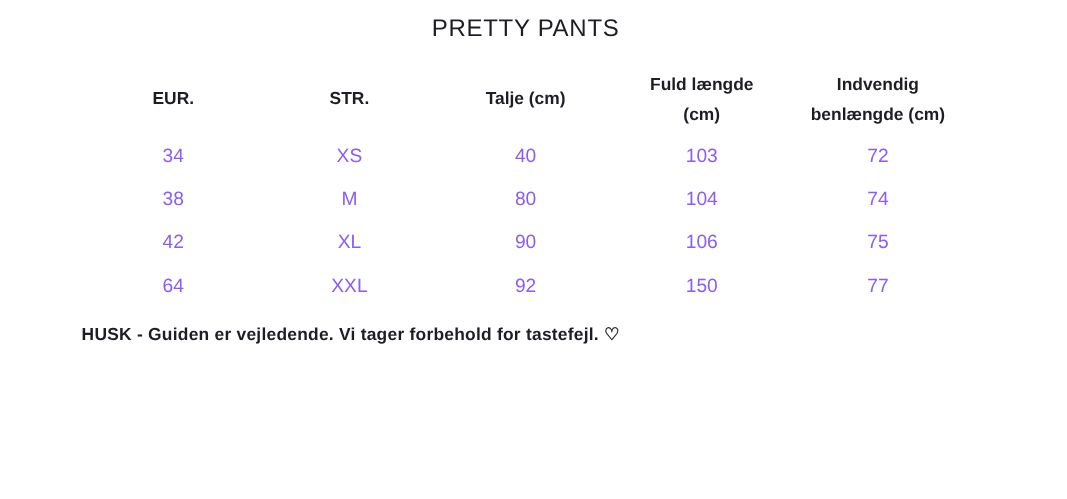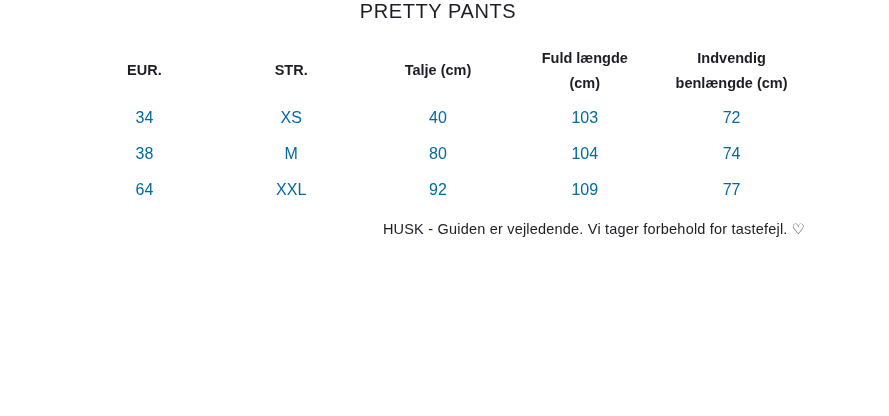--- a/index.html
+++ b/index.html
@@ -14,20 +14,21 @@
     font-family: "Liberation Sans", sans-serif;
     -webkit-font-smoothing: antialiased;
     overflow: hidden;
   }
   .content {
     width: 734px;
     margin: 0 0 0 71px;
   }
   .title {
     margin: 0;
+    padding-top: 13px;
     text-align: center;
     font-size: 20px;
     font-weight: 400;
     letter-spacing: 0.6px;
     color: #1d1d25;
   }
   table.size-table {
     width: 100%;
     margin-top: 19px;
     border-collapse: collapse;
@@ -43,29 +44,28 @@
     padding: 0 14px;
     color: #1d1d25;
   }
   table.size-table td {
     height: 36px;
     vertical-align: middle;
     text-align: center;
     font-size: 16px;
     font-weight: 400;
     padding: 0;
-    color: #0369a1;
+    color: #8b5cf6;
   }
   .footnote {
     margin: 13px 0 0 -3px;
     font-size: 14.5px;
-    font-weight: 400;
+    font-weight: 700;
     letter-spacing: 0.2px;
     color: #1d1d25;
-    text-align: right;
   }
 </style>
 </head>
 <body>
 
 <div class="content">
 
   <h1 class="title">PRETTY PANTS</h1>
 
   <table class="size-table">
@@ -87,24 +87,31 @@
         <td>72</td>
       </tr>
       <tr>
         <td>38</td>
         <td>M</td>
         <td>80</td>
         <td>104</td>
         <td>74</td>
       </tr>
       <tr>
+        <td>42</td>
+        <td>XL</td>
+        <td>90</td>
+        <td>106</td>
+        <td>75</td>
+      </tr>
+      <tr>
         <td>64</td>
         <td>XXL</td>
         <td>92</td>
-        <td>109</td>
+        <td>150</td>
         <td>77</td>
       </tr>
     </tbody>
   </table>
 
   <p class="footnote">HUSK - Guiden er vejledende. Vi tager forbehold for tastefejl. ♡</p>
 
 </div>
 
 </body></html>

